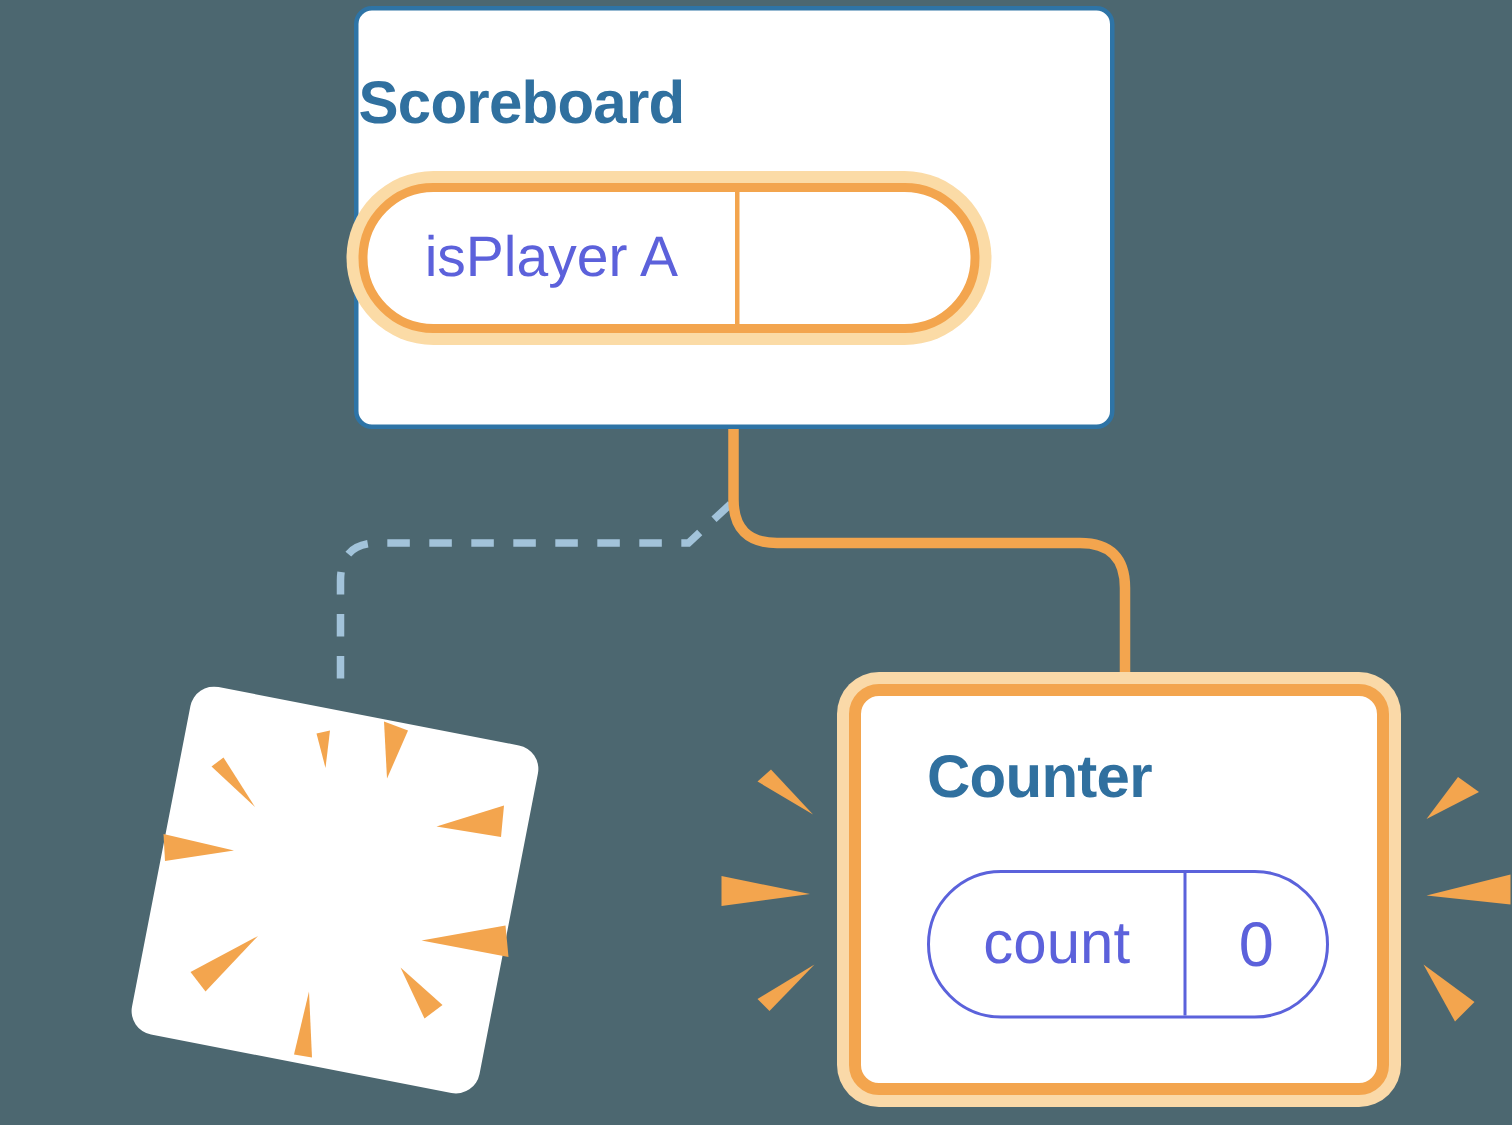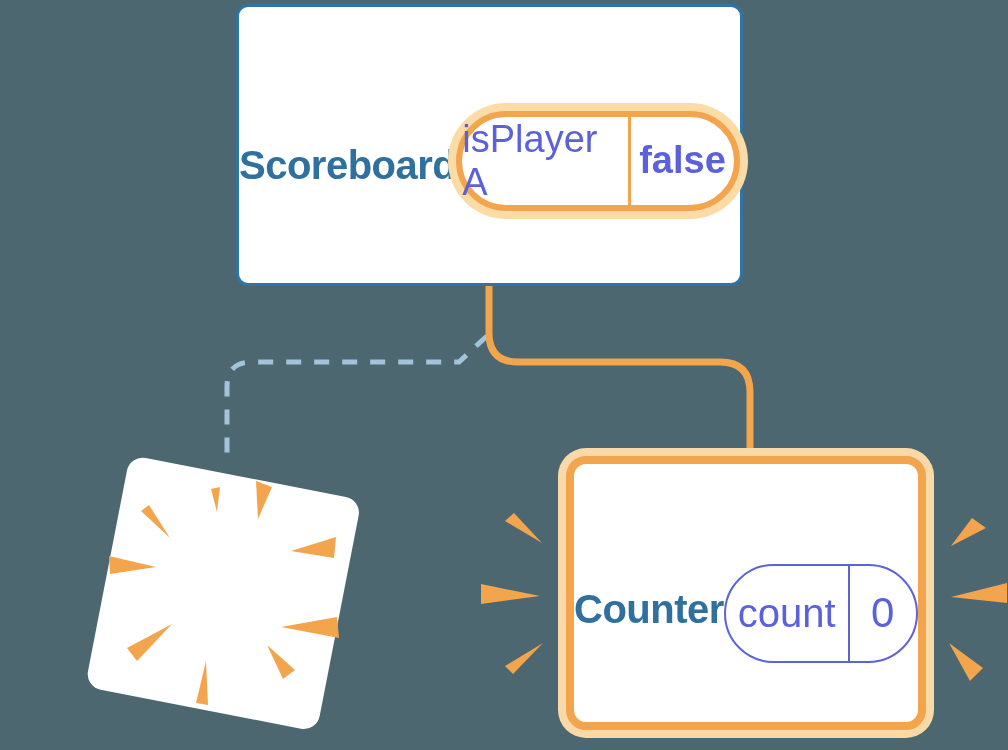--- a/index.html
+++ b/index.html
@@ -9,32 +9,33 @@
     font-family:"Liberation Sans", sans-serif;
     overflow:hidden;
   }
   #canvas{position:relative;width:1008px;height:750px;background:#4C6770;}
   #scene{position:absolute;left:0;top:0;}
 
   .card{
     position:absolute;
     background:#ffffff;
     box-sizing:border-box;
-    display:flex;flex-direction:row;align-items:center;
+    display:flex;flex-direction:column;
   }
   .scoreboard-card{
     left:236px;top:4px;width:507px;height:282px;
     border:3px solid #2E74A6;
     border-radius:12px;
   }
   .counter-card{
     left:566px;top:456px;width:360px;height:274px;
     border:8px solid #F3A54E;
     box-shadow:0 0 0 8px #FAD9A8;
     border-radius:20px;
+    padding-left:44px;
   }
   .card-title{
     font-size:40px;font-weight:600;line-height:44px;
     color:#30709F;letter-spacing:-0.5px;
   }
   .scoreboard-card .card-title{margin-top:40px;}
   .counter-card .card-title{margin-top:32px;}
 
   .state-pill{
     box-sizing:border-box;
@@ -107,21 +108,20 @@
       <path d="M 701 90 Q 704 109 723 112 Q 704 115 701 134 Q 698 115 679 112 Q 698 109 701 90 Z"></path>
       <path d="M 719 129 Q 721 140 732 142 Q 721 144 719 155 Q 717 144 706 142 Q 717 140 719 129 Z"></path>
     </g>
   </svg>
 
   <div class="card scoreboard-card">
     <div class="card-title">Scoreboard</div>
     <div class="state-pill scoreboard-pill">
       <div class="pill-cell pill-label">isPlayer A</div>
       <div class="pill-divider"></div>
-      <div class="pill-cell pill-value">false</div>
     </div>
   </div>
 
   <div class="card counter-card">
     <div class="card-title">Counter</div>
     <div class="state-pill counter-pill">
       <div class="pill-cell pill-label">count</div>
       <div class="pill-divider"></div>
       <div class="pill-cell pill-value">0</div>
     </div>

